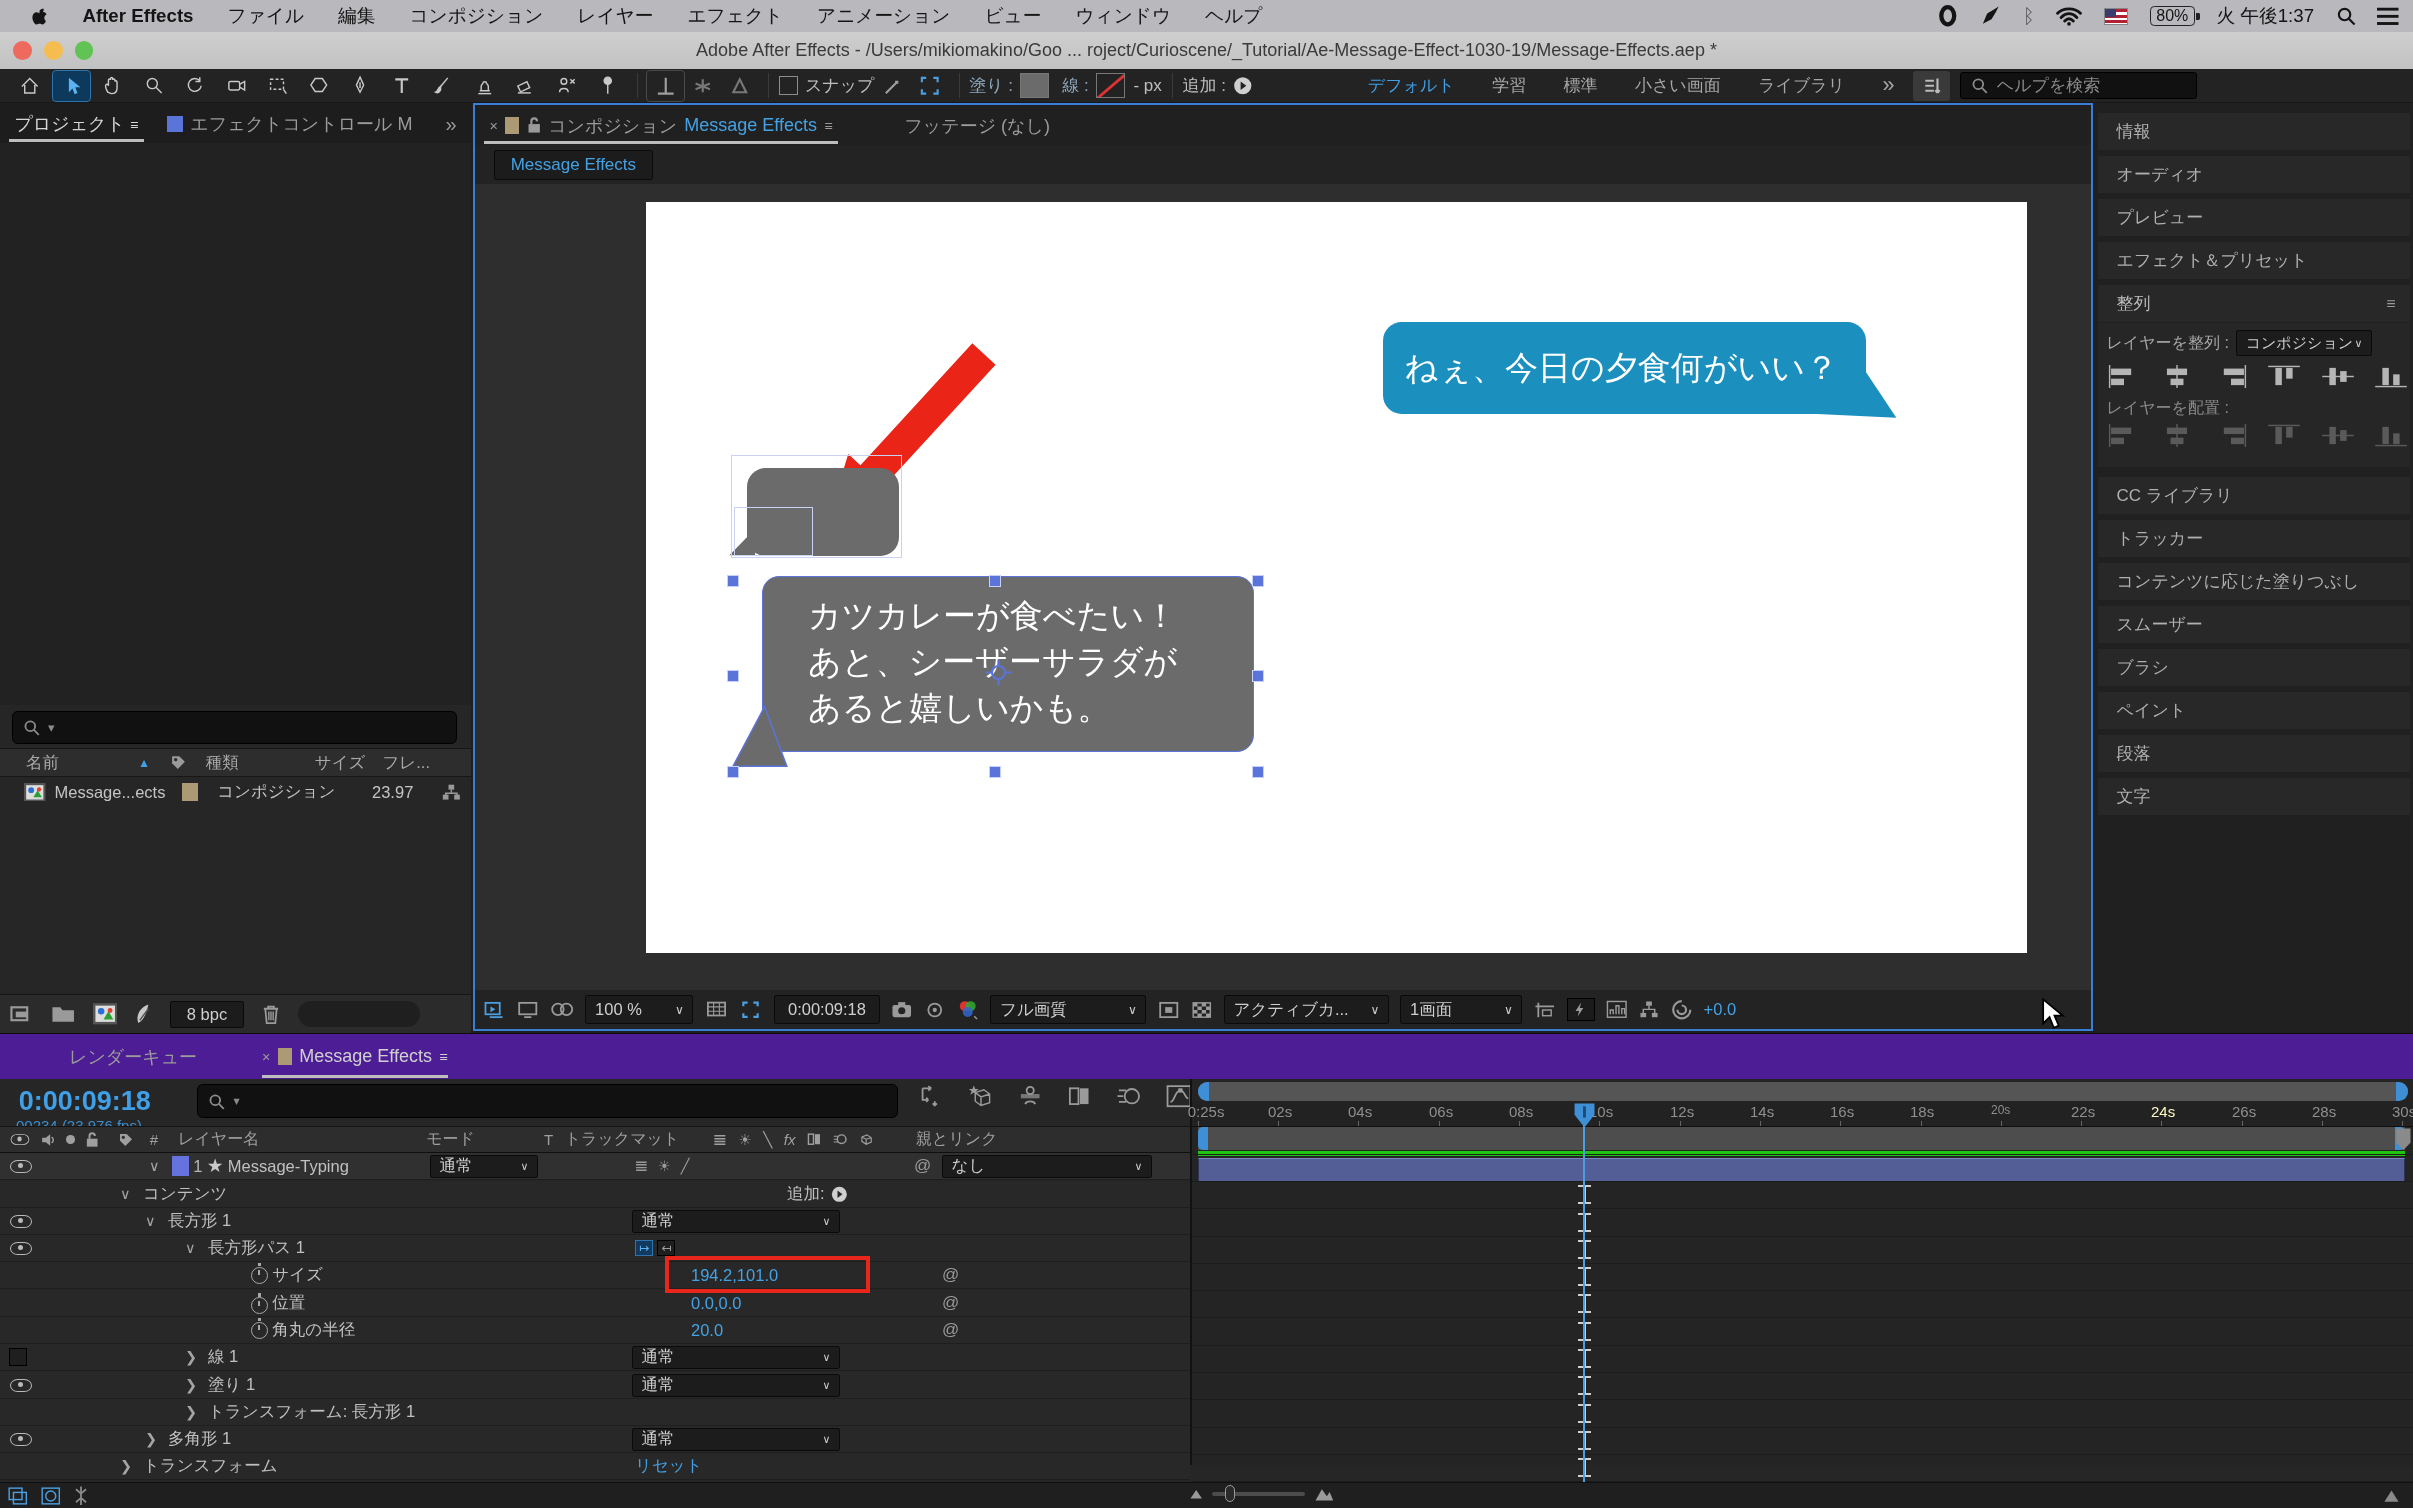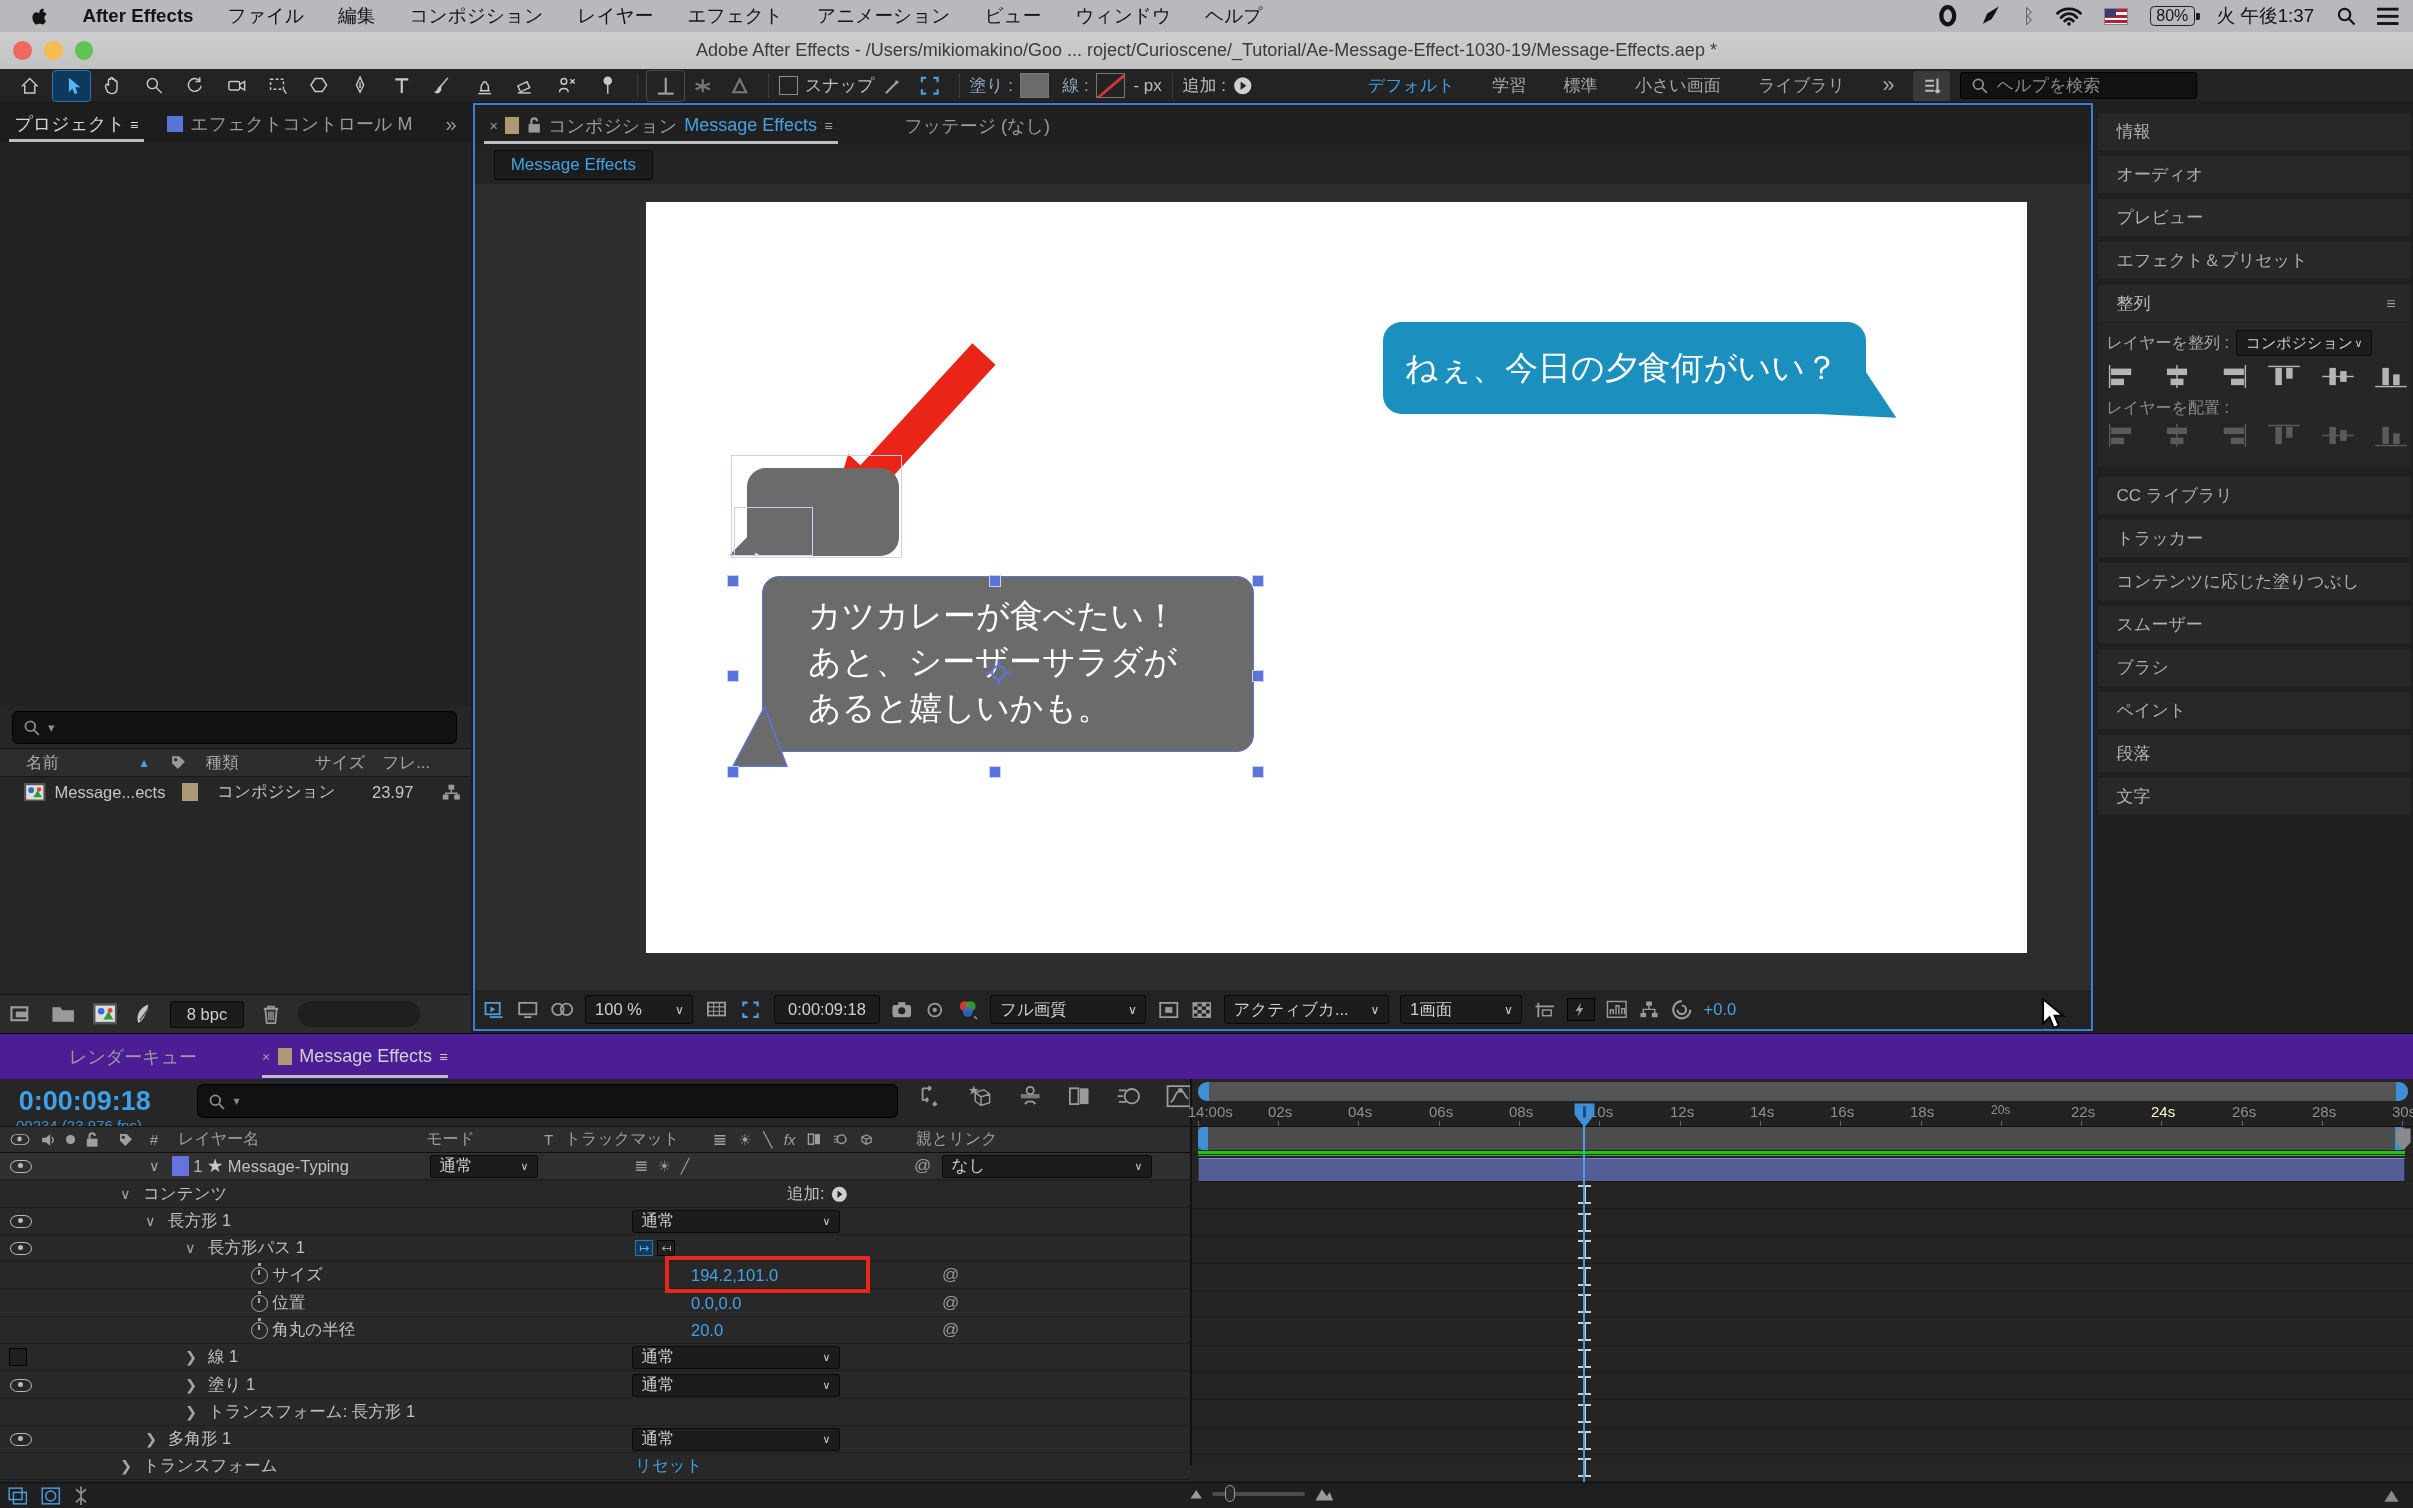--- a/index.html
+++ b/index.html
@@ -901,21 +901,21 @@
           <span style="position: absolute; left: 228px; display: flex; align-items: center; gap: 4.3px; white-space: nowrap;">
             <span style="width: 18.7px; display: inline-block;"></span>
             <span class="stopwatch"></span>
             <span>サイズ</span>
           </span>
           <span style="position: absolute; left: 691px; color: rgb(68, 162, 228);">194.2,101.0</span>
           <span style="position: absolute; left: 942px; color: rgb(154, 154, 154); font-size: 17px;">@</span>
           <div style="position: absolute; left: 665px; top: -5.7px; width: 205px; height: 37px; border: 4.3px solid rgb(232, 38, 27); z-index: 40;"></div>
         </div>
         <div style="position: absolute; left: 0px; top: 256px; width: 1190px; height: 27px; display: flex; align-items: center; font-size: 16.5px; color: rgb(192, 192, 192); background: rgb(40, 40, 40); border-bottom: 0.7px solid rgb(30, 30, 30);">
-          <span style="position: absolute; left: 228px; display: flex; align-items: center; gap: 4.3px; white-space: nowrap;">
+          <span style="position: absolute; left: 228px; display: flex; align-items: flex-end; gap: 4.3px; white-space: nowrap;">
             <span style="width: 18.7px; display: inline-block;"></span>
             <span class="stopwatch"></span>
             <span>位置</span>
           </span>
           <span style="position: absolute; left: 691px; color: rgb(68, 162, 228);">0.0,0.0</span>
           <span style="position: absolute; left: 942px; color: rgb(154, 154, 154); font-size: 17px;">@</span>
         </div>
         <div style="position: absolute; left: 0px; top: 283px; width: 1190px; height: 27px; display: flex; align-items: center; font-size: 16.5px; color: rgb(192, 192, 192); background: rgb(40, 40, 40); border-bottom: 0.7px solid rgb(30, 30, 30);">
           <span style="position: absolute; left: 228px; display: flex; align-items: center; gap: 4.3px; white-space: nowrap;">
             <span style="width: 18.7px; display: inline-block;"></span>
@@ -975,21 +975,21 @@
 
     <div class="abs" style="left:1190px;top:45px;width:1224px;height:386px;background:#242424;border-left:2.9px solid #121212;">
 
       <div class="abs" style="left:5.7px;top:2.9px;width:1210px;height:18.7px;background:#555;border-radius:9.3px;">
         <span class="abs" style="left:0;top:0;width:11.5px;height:18.7px;background:#3f8fd6;border-radius:9.3px 0 0 9.3px;"></span>
         <span class="abs" style="right:0;top:0;width:11.5px;height:18.7px;background:#3f8fd6;border-radius:0 9.3px 9.3px 0;"></span>
       </div>
 
       <div class="abs" style="left:0;top:21.5px;width:1224px;height:26px;background:#222;border-bottom:0.7px solid #0f0f0f;">
           <div id="ruler-labels">
-            <span style="position: absolute; left: -4.3px; top: 2.9px; font-size: 15px; color: rgb(143, 143, 143);">14:00s</span>
+            <span style="position: absolute; left: -4.3px; top: 2.9px; font-size: 15px; color: rgb(143, 143, 143);">0:25s</span>
             <span style="position: absolute; left: 5.7px; top: 20px; width: 1.4px; height: 5.7px; background: rgb(102, 102, 102);"></span>
             <span style="position: absolute; left: 76px; top: 2.9px; font-size: 15px; color: rgb(143, 143, 143);">02s</span>
             <span style="position: absolute; left: 86px; top: 20px; width: 1.4px; height: 5.7px; background: rgb(102, 102, 102);"></span>
             <span style="position: absolute; left: 156px; top: 2.9px; font-size: 15px; color: rgb(143, 143, 143);">04s</span>
             <span style="position: absolute; left: 166px; top: 20px; width: 1.4px; height: 5.7px; background: rgb(102, 102, 102);"></span>
             <span style="position: absolute; left: 237px; top: 2.9px; font-size: 15px; color: rgb(143, 143, 143);">06s</span>
             <span style="position: absolute; left: 247px; top: 20px; width: 1.4px; height: 5.7px; background: rgb(102, 102, 102);"></span>
             <span style="position: absolute; left: 317px; top: 2.9px; font-size: 15px; color: rgb(143, 143, 143);">08s</span>
             <span style="position: absolute; left: 327px; top: 20px; width: 1.4px; height: 5.7px; background: rgb(102, 102, 102);"></span>
             <span style="position: absolute; left: 397px; top: 2.9px; font-size: 15px; color: rgb(143, 143, 143);">10s</span>

